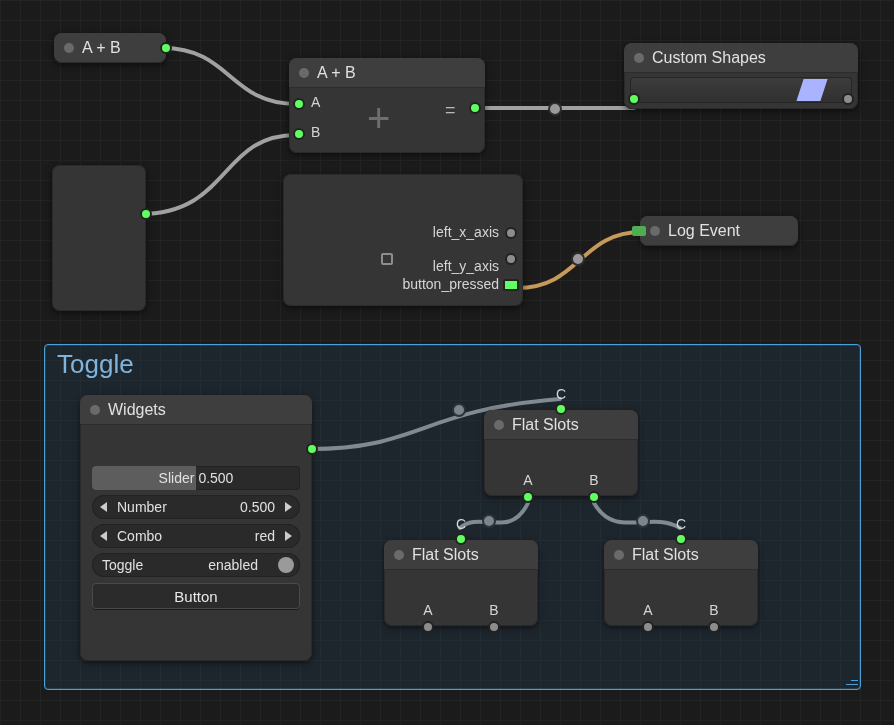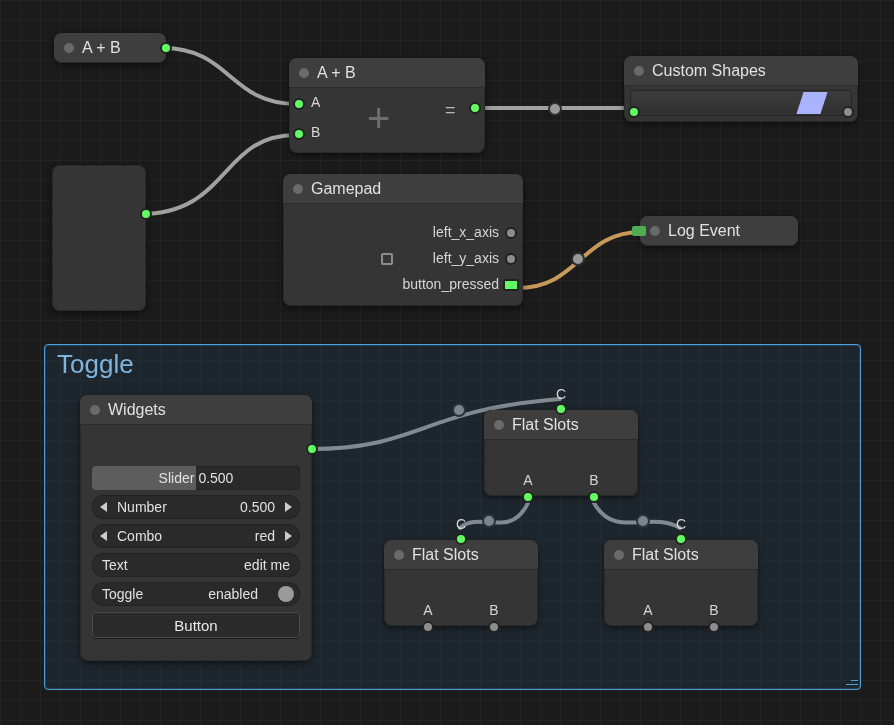--- a/index.html
+++ b/index.html
@@ -291,46 +291,42 @@
   <span class="port-label" style="left:22px; top:36px;">A</span>
   <div class="port green" style="left:4px; top:70px;"></div>
   <span class="port-label" style="left:22px; top:66px;">B</span>
 
   <span class="plus-sign" style="left:78px; top:40px;">+</span>
 
   <span class="eq-sign" style="left:156px; top:42px;">=</span>
   <div class="port green" style="right:4px; top:44px;"></div>
 </div>
 
-<div class="node" style="left:624px; top:56px; width:234px; height:66px;">
+<div class="node" style="left:624px; top:43px; width:234px; height:66px;">
   <div class="title">
     <span class="dot"></span>
     <span>Custom Shapes</span>
   </div>
   <div class="cs-bar" style="left:6px; right:6px; top:34px;">
     <div class="seg" style="left:170px; width:24px;"></div>
   </div>
   <div class="port green" style="left:4px; top:50px;"></div>
   <div class="port grey" style="right:4px; top:50px;"></div>
 </div>
 
 <div class="node" style="left:52px; top:165px; width:94px; height:146px;">
   <div class="port green" style="right:-6px; top:43px;"></div>
 </div>
 
 <div class="node" style="left:283px; top:174px; width:240px; height:132px;">
-  <div class="title">
-    <span class="dot"></span>
-    <span>Gamepad</span>
-  </div>
 
   <span class="port-label" style="right:24px; top:50px;">left_x_axis</span>
   <div class="port grey" style="right:6px; top:53px;"></div>
 
-  <span class="port-label" style="right:24px; top:76px;text-align:right;">left_y_axis</span>
+  <span class="port-label" style="right:24px; top:84px;text-align:right;">left_y_axis</span>
   <div class="port grey" style="right:6px; top:79px;"></div>
   <div class="port hollow square" style="left:98px; top:79px;"></div>
 
   <span class="port-label" style="right:24px; top:102px;">button_pressed</span>
   <div class="port green square" style="right:4px; top:105px; width:16px;"></div>
 </div>
 
 <div class="node mini" style="left:640px; top:216px; width:158px; height:30px;">
   <div class="title">
     <span class="dot"></span>
@@ -370,25 +366,20 @@
   </div>
 
   <div class="w-row">
     <span class="arrow left"></span>
     <span class="lbl">Combo</span>
     <span class="spacer"></span>
     <span class="val">red</span>
     <span class="arrow right"></span>
   </div>
 
-  <div class="w-row">
-    <span class="lbl">Text</span>
-    <span class="spacer"></span>
-    <span class="val">edit me</span>
-  </div>
 
   <div class="w-row">
     <span class="lbl">Toggle</span>
     <span class="spacer"></span>
     <span class="val" style="padding-right:20px;">enabled</span>
     <span class="knob-dot"></span>
   </div>
 
   <div class="w-button">
     <span>Button</span>

